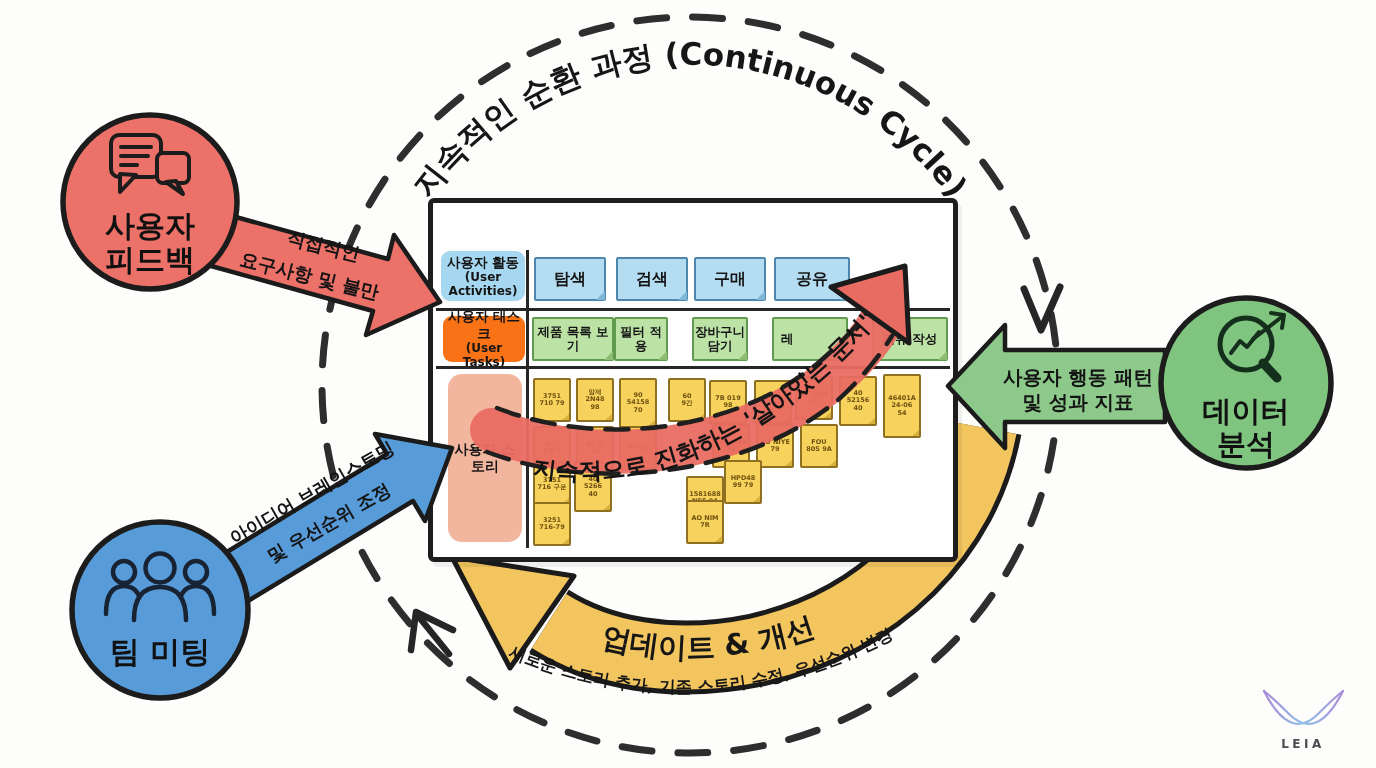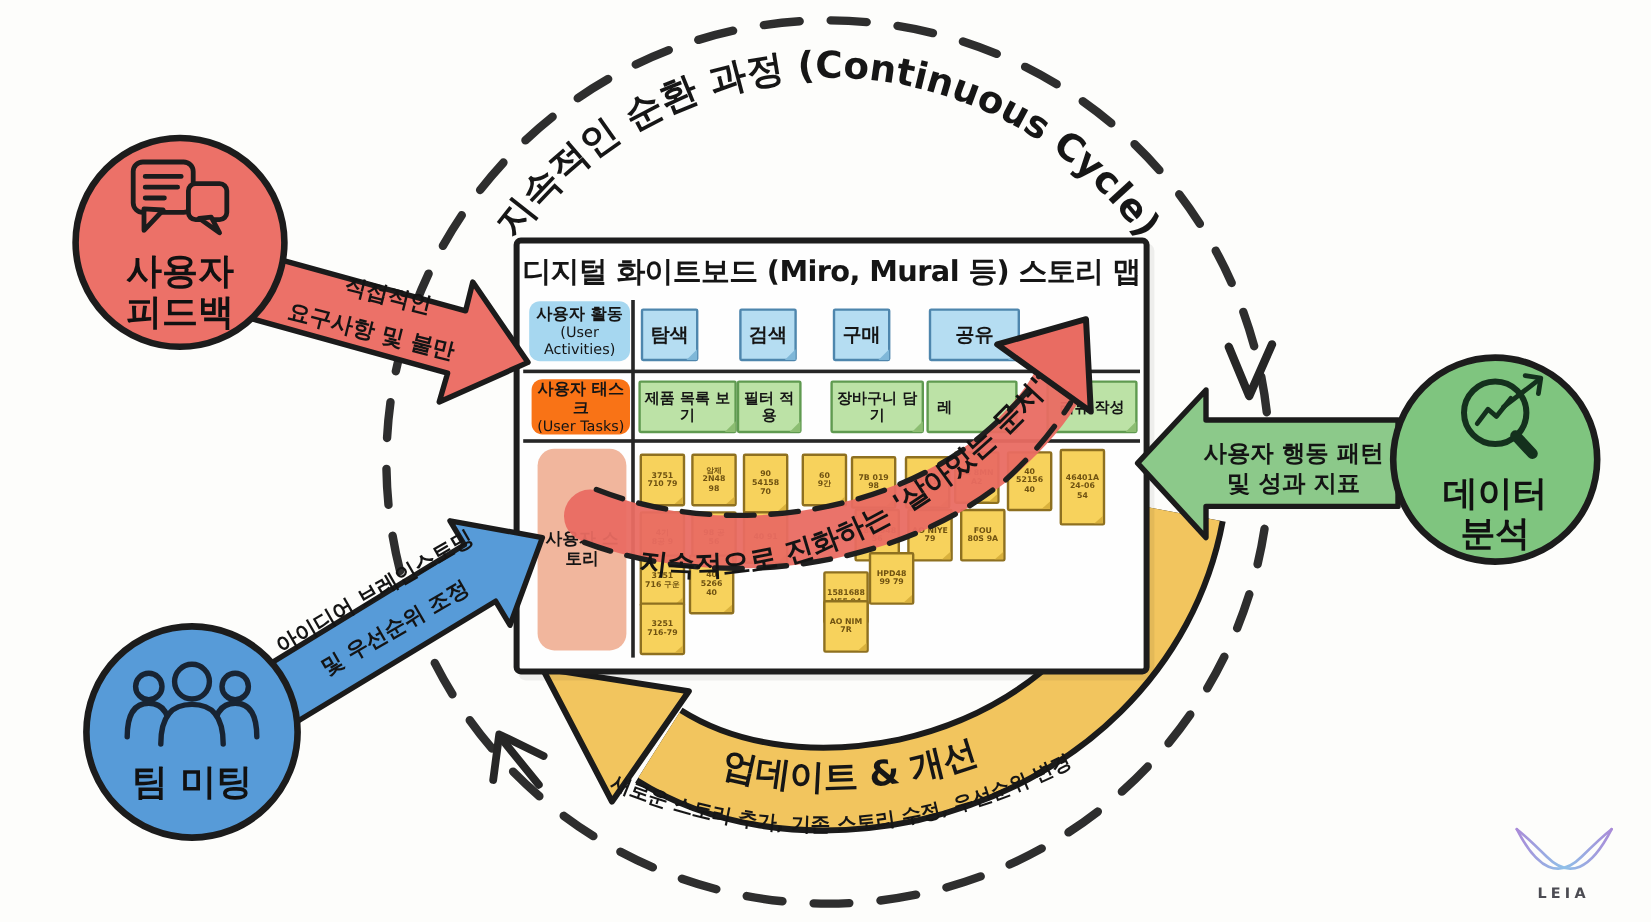--- a/index.html
+++ b/index.html
@@ -13,33 +13,33 @@
          border:5px solid #1d1d1d;border-radius:6px;z-index:2;box-sizing:border-box;
          box-shadow:4px 5px 0 rgba(0,0,0,.06)}
   .board *{box-sizing:border-box}
   .wb-title{position:absolute;left:0;top:7px;width:100%;text-align:center;
             font-size:24px;font-weight:bold;letter-spacing:-0.5px}
   .vline{position:absolute;left:93px;top:47px;width:3px;height:298px;background:#262626}
   .hline{position:absolute;left:3px;right:3px;height:3px;background:#262626}
   .rowlabel{position:absolute;display:flex;flex-direction:column;align-items:center;
             justify-content:center;text-align:center;border-radius:9px;line-height:1.2}
   .rowlabel .l1{font-size:13.5px;font-weight:bold}
-  .rowlabel .l2{font-size:12px;font-weight:normal}
+  .rowlabel .l2{font-size:12px;font-weight:bold}
   .lab-blue{left:8px;top:48px;width:84px;height:50px;background:#a6d7f0}
   .lab-green{left:10px;top:113px;width:82px;height:46px;background:#f97316}
   .lab-peach{left:15px;top:171px;width:74px;height:168px;background:#f1b69d;border-radius:14px}
   .lab-peach .l1{font-size:14px}
   
   .sn{position:absolute;display:flex;align-items:center;justify-content:center;
       text-align:center;height:44px;border-radius:2px;line-height:1.1}
   .sn::after{content:'';position:absolute;right:-1px;bottom:-1px;width:0;height:0;
              border-left:9px solid transparent}
-  .sn.b{background:#b5ddf2;border:2.5px solid #4e86ad;font-size:16px;font-weight:bold;width:48px}
+  .sn.b{background:#b5ddf2;border:2.5px solid #4e86ad;font-size:16px;font-weight:bold;width:72px}
   .sn.b::after{border-bottom:9px solid #7fb7d8}
-  .sn.g{background:#bce2a6;border:2.5px solid #5f9a50;font-size:12.5px;font-weight:bold;width:78px}
+  .sn.g{background:#bce2a6;border:2.5px solid #5f9a50;font-size:12.5px;font-weight:bold;width:56px}
   .sn.g::after{border-bottom:9px solid #8cbd72}
   .sn.y{background:#f7d25c;border:2px solid #8e7020;font-size:6.5px;font-weight:bold;
         color:#6f5211;white-space:pre-line;width:38px;overflow:hidden}
   .sn.y::after{border-bottom:8px solid #d9b13d}
 </style>
 </head>
 <body>
 
 <svg id="bg" class="layer" width="1376" height="768" viewBox="0 0 1376 768">
 
@@ -63,21 +63,20 @@
   <path id="upS" d="M 455,630 Q 700,765 945,608" fill="none"></path>
   <text font-size="29" font-weight="bold" fill="#161616">
     <textPath href="#upT" startOffset="50%" text-anchor="middle">업데이트 &amp; 개선</textPath>
   </text>
   <text font-size="16.5" font-weight="bold" fill="#161616">
     <textPath href="#upS" startOffset="50%" text-anchor="middle">새로운 스토리 추가, 기존 스토리 수정, 우선순위 변경</textPath>
   </text>
 </svg>
 
 <div class="board">
-  <div class="wb-title">디지털 화이트보드 (Miro, Mural 등) 스토리 맵</div>
   <div class="vline"></div>
   <div class="hline" style="top:105px"></div>
   <div class="hline" style="top:163px"></div>
 
   <div class="rowlabel lab-blue">
     <span class="l1">사용자 활동</span>
     <span class="l2">(User Activities)</span>
   </div>
   <div class="rowlabel lab-green">
     <span class="l1">사용자 태스크</span>

